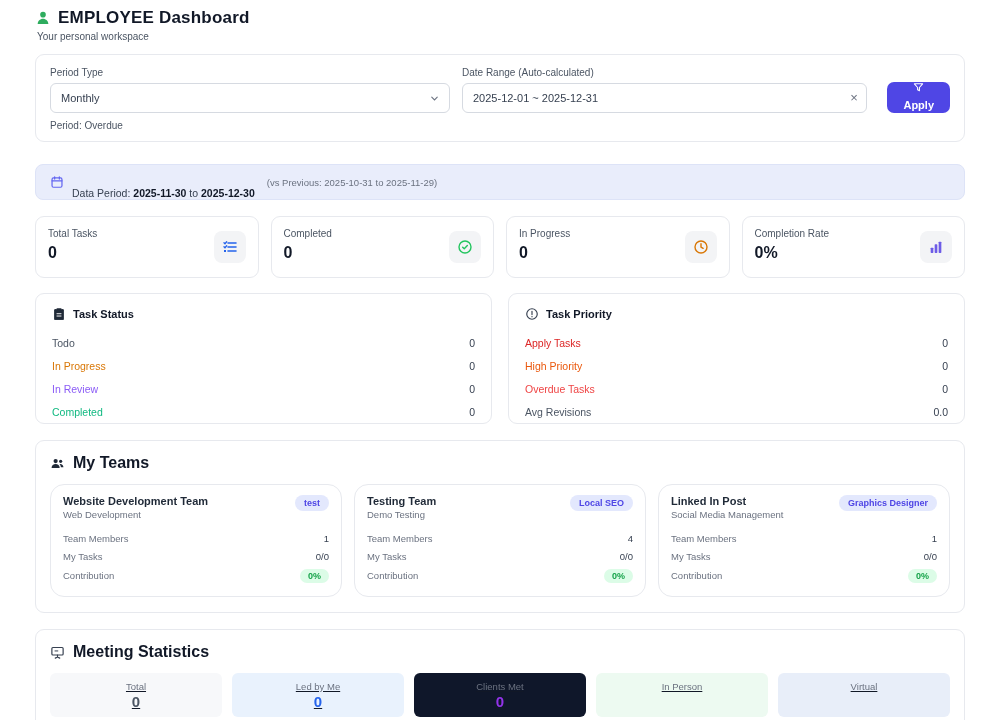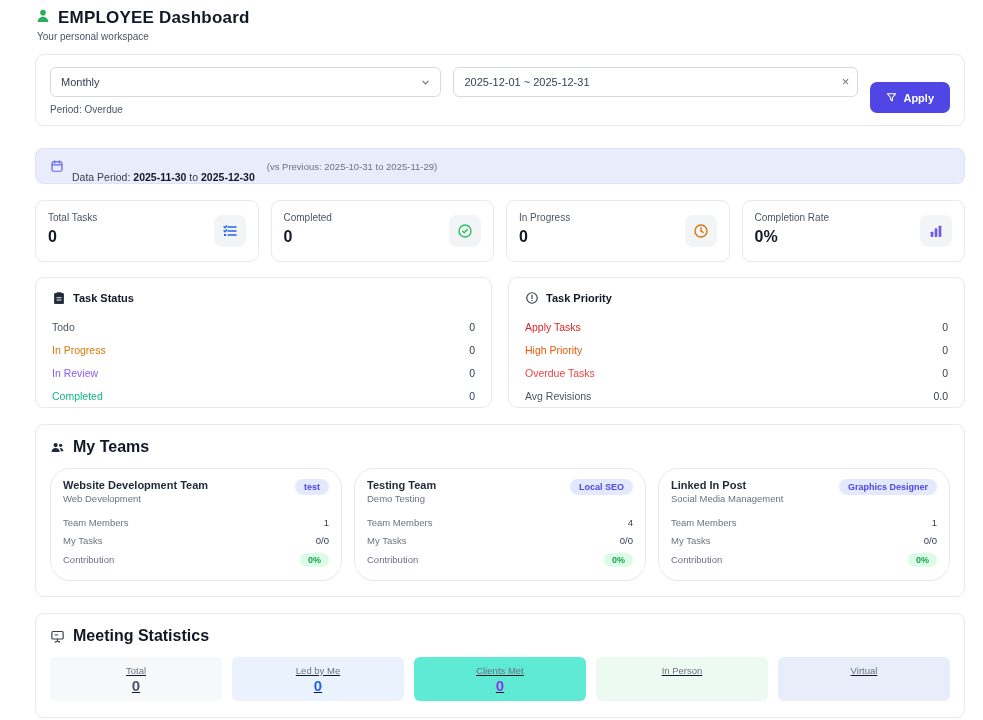--- a/index.html
+++ b/index.html
@@ -6,21 +6,21 @@
   html,body { background:#ffffff; }
   body {
     width:983px; height:720px;
     font-family:"Liberation Sans", sans-serif;
     color:#111827; overflow:hidden;
   }
   .content { margin:0 18px 0 35px; width:930px; }
 
   
   .header { padding-top:8px; }
-  .header-row { display:flex; align-items:flex-start; gap:7px; }
+  .header-row { display:flex; align-items:center; gap:7px; }
   .header-title { font-size:17px; font-weight:bold; color:#111827; letter-spacing:.2px; }
   .header-sub { font-size:10px; color:#4b5563; margin-top:3px; margin-left:2px; }
 
   
   .card { background:#fff; border:1px solid #e7e9ee; border-radius:9px; }
 
   
   .filter-card { margin-top:12px; padding:12px 14px 10px 14px; }
   .filter-row { display:flex; gap:12px; }
   .field-label { font-size:10px; color:#4b5563; margin-bottom:5px; }
@@ -41,20 +41,21 @@
   }
   .range-clear {
     position:absolute; left:383px; top:6px; width:18px; height:18px;
     border:none; background:none; color:#6b7280; font-size:13px; cursor:pointer; line-height:18px;
   }
   .apply-btn {
     margin-top:15px; height:31px; padding:0 16px; border:none; border-radius:7px;
     background:#4f46e5; color:#fff; font-size:11px; font-weight:bold;
     display:inline-flex; align-items:center; gap:6px; cursor:pointer;
     font-family:"Liberation Sans", sans-serif;
+    flex-direction:column;
   }
 
   
   .banner {
     margin-top:22px; height:36px; background:#e9edfb; border:1px solid #dde3f7;
     border-radius:8px; display:flex; align-items:center; padding:0 14px; gap:8px;
   }
   .banner-text { font-size:10.5px; color:#374151;margin-top:21px; }
   .banner-text b { color:#111827; }
   .banner-prev { font-size:9.5px; color:#6b7280; margin-left:4px; }
@@ -74,21 +75,21 @@
   .task-card { flex:1; height:131px; padding:13px 16px; }
   .task-title { display:flex; align-items:center; gap:7px; font-size:11px; font-weight:bold; color:#111827; }
   .task-rows { margin-top:10px; }
   .task-line { display:flex; justify-content:space-between; font-size:10.5px; padding:5.5px 0; }
   .task-line .val { color:#374151; }
 
   
   .teams-card { margin-top:16px; padding:13px 14px 15px 14px; }
   .section-title { display:flex; align-items:center; gap:8px; font-size:16px; font-weight:bold; color:#111827; }
   .teams-row { margin-top:12px; display:flex; gap:12px; }
-  .team-card { flex:1; border:1px solid #e7e9ee; border-radius:20px; padding:10px 12px; }
+  .team-card { flex:1; border:1px solid #e7e9ee; border-radius:14px; padding:10px 12px; }
   .team-head { display:flex; justify-content:space-between; align-items:flex-start; }
   .team-name { font-size:11px; font-weight:bold; color:#1f2937; }
   .team-cat { font-size:9.5px; color:#6b7280; margin-top:2px; }
   .team-badge {
     background:#e3e8fd; color:#4f46e5; font-size:9px; font-weight:bold;
     padding:3px 9px; border-radius:10px; white-space:nowrap;
   }
   .team-rows { margin-top:9px; }
   .team-line { display:flex; justify-content:space-between; align-items:center; font-size:9.5px; padding:3.5px 0; color:#6b7280; }
   .team-line .val { color:#374151; }
@@ -117,31 +118,33 @@
           </svg>
       </span>
       <span class="header-title">EMPLOYEE Dashboard</span>
     </div>
     <div class="header-sub">Your personal workspace</div>
   </div>
 
   <div class="card filter-card">
     <div class="filter-row">
       <div class="period-col">
+        <div class="field-label">Period Type</div>
         <div class="select">
           <span>Monthly</span>
           <span class="chev">
             <svg width="11" height="11" viewBox="0 0 24 24" fill="none" stroke="currentColor" stroke-width="2.4" stroke-linecap="round">
                 <path d="M6 9l6 6 6-6"></path>
               </svg>
           </span>
         </div>
         <div class="period-note">Period: Overdue</div>
       </div>
       <div class="range-col">
+        <div class="field-label">Date Range (Auto-calculated)</div>
         <div class="range-wrap">
           <input class="range-input" type="text" value="2025-12-01 ~ 2025-12-31" style="">
           <button class="range-clear">×</button>
         </div>
       </div>
       <div>
         <button class="apply-btn" style="background: rgb(79, 70, 229);">
           <span class="ico">
             <svg width="11" height="11" viewBox="0 0 24 24" fill="none" stroke="currentColor" stroke-width="2.3" stroke-linejoin="round">
                 <path d="M3 4h18l-7 8v7l-4-2v-5z"></path>
@@ -385,21 +388,21 @@
     </div>
     <div class="meet-row">
       <div class="meet-tile" style="background: rgb(247, 248, 250);">
         <div class="meet-label">Total</div>
         <div class="meet-value" style="color: rgb(75, 85, 99);">0</div>
       </div>
       <div class="meet-tile" style="background: rgb(233, 242, 253);">
         <div class="meet-label">Led by Me</div>
         <div class="meet-value" style="color: rgb(37, 99, 235);">0</div>
       </div>
-      <div class="meet-tile" style="background: #5eead4;">
+      <div class="meet-tile" style="background: #0f172a;">
         <div class="meet-label">Clients Met</div>
         <div class="meet-value" style="color: rgb(147, 51, 234);">0</div>
       </div>
       <div class="meet-tile" style="background: rgb(237, 250, 241);">
         <div class="meet-label">In Person</div>
         <div class="meet-value" style="color: rgb(22, 163, 74);"></div>
       </div>
       <div class="meet-tile" style="background: rgb(232, 238, 249);">
         <div class="meet-label">Virtual</div>
         <div class="meet-value" style="color: rgb(37, 99, 235);"></div>

